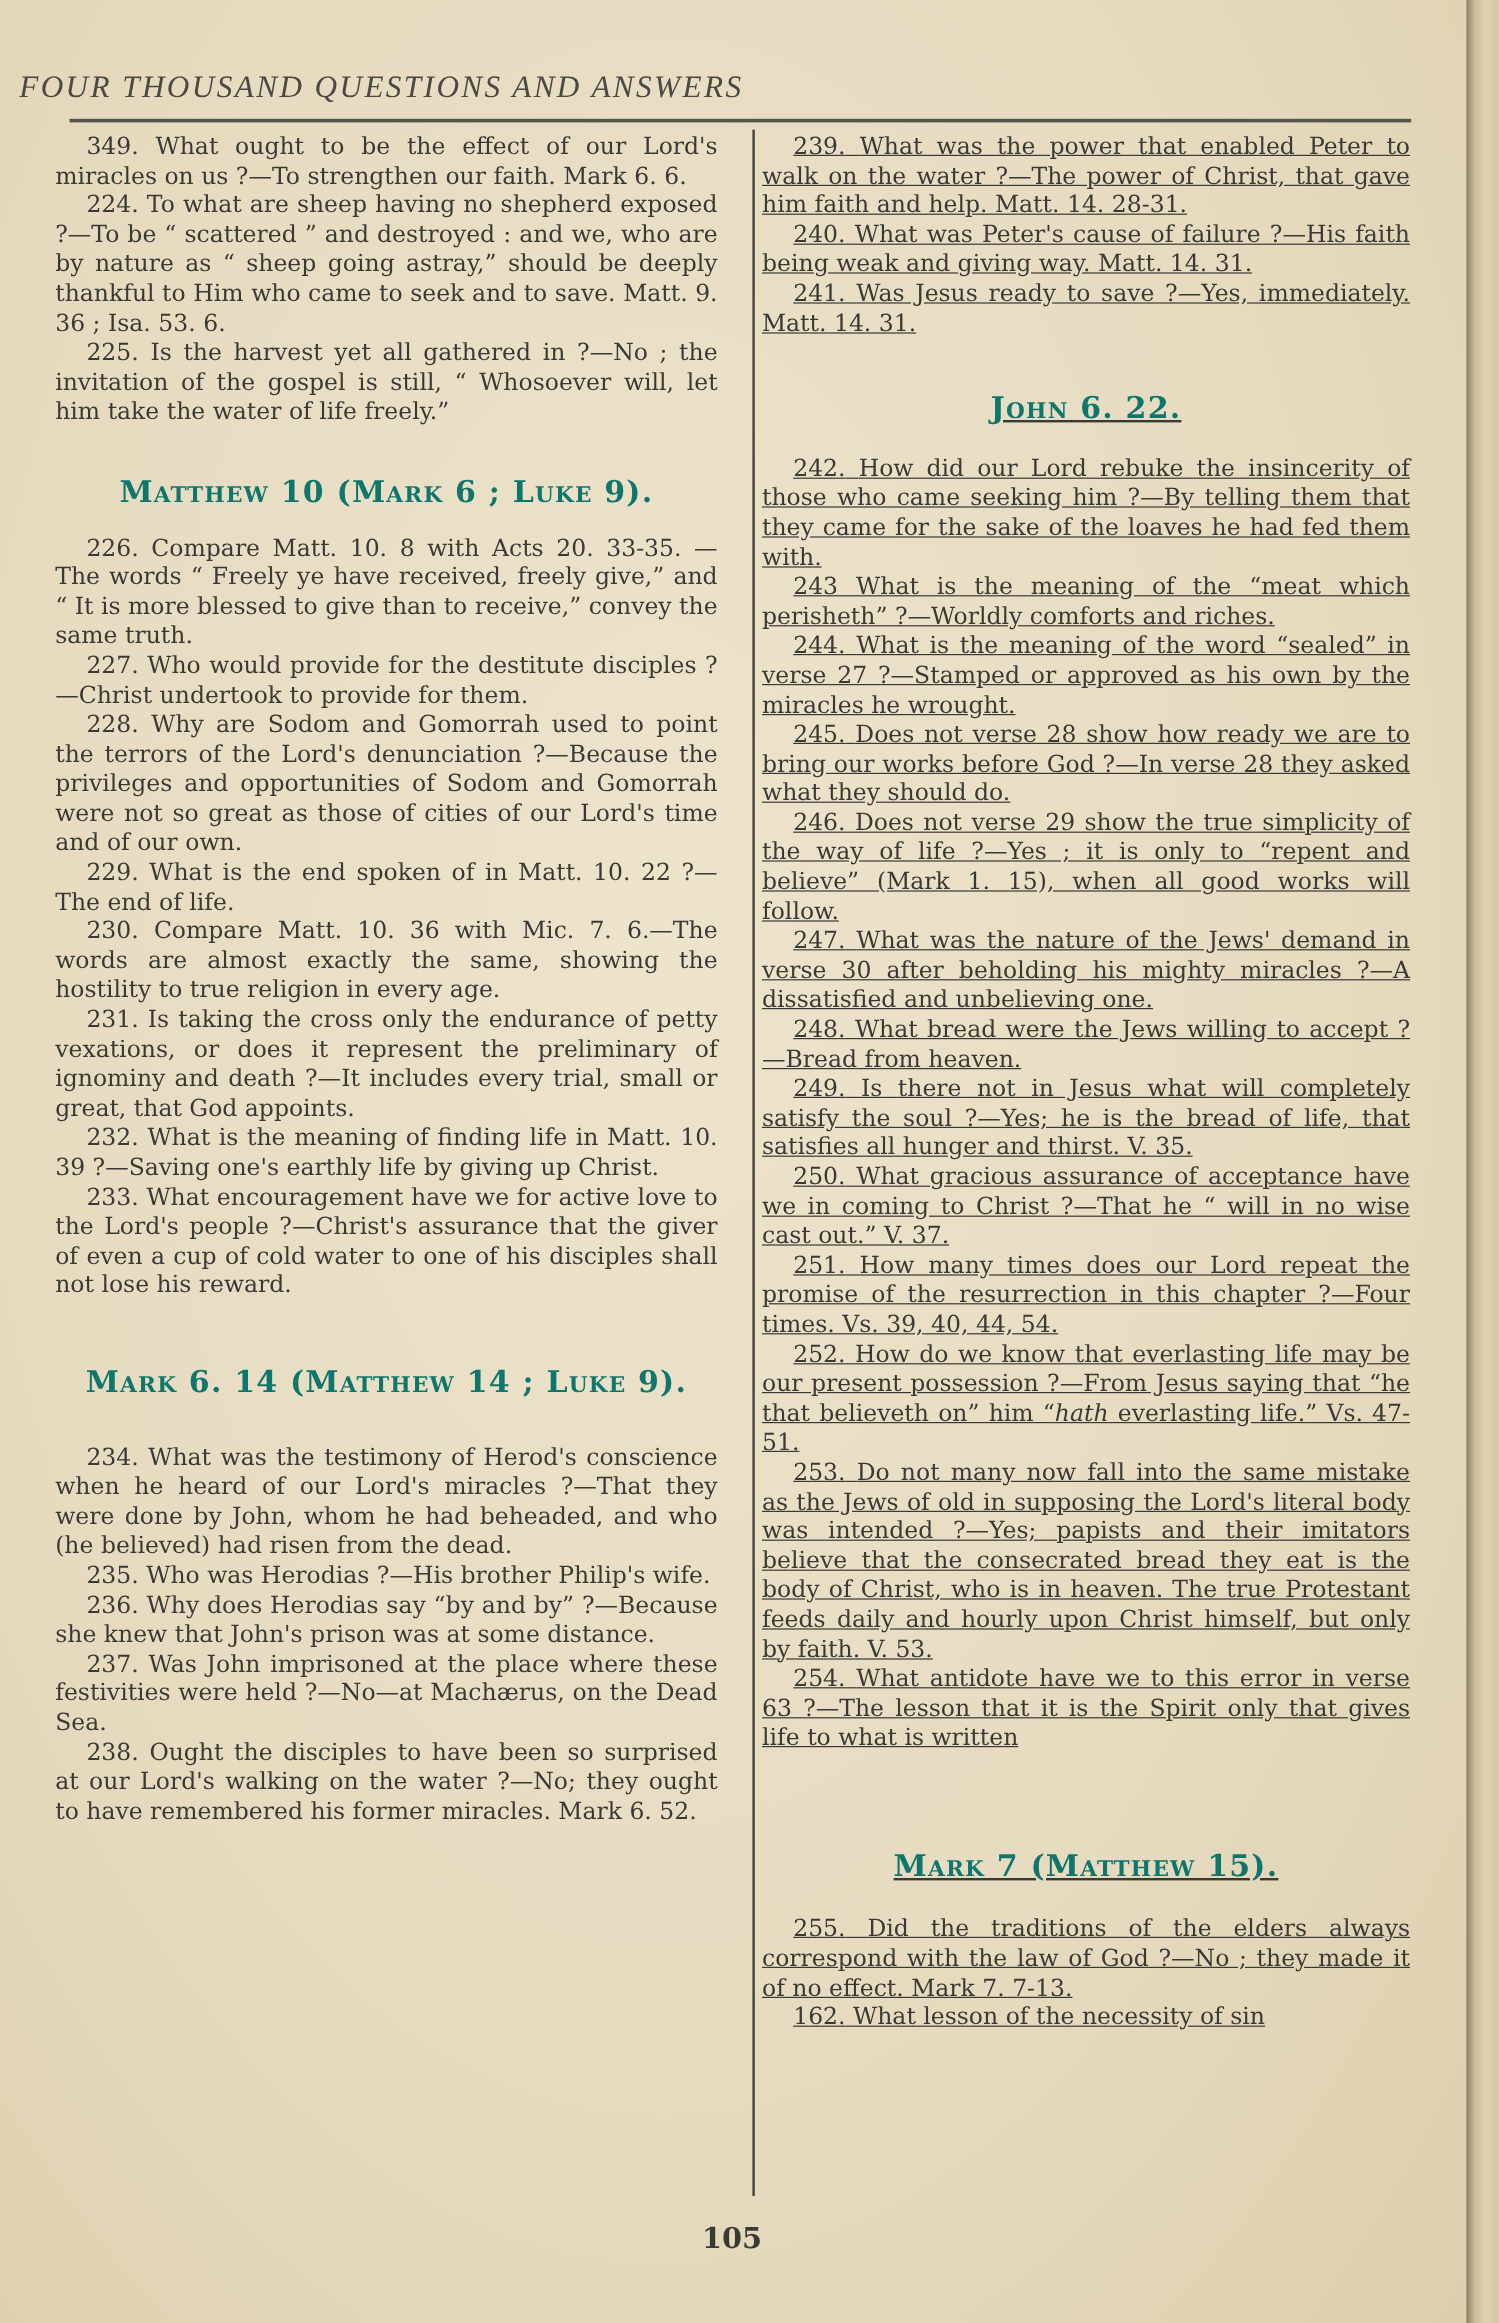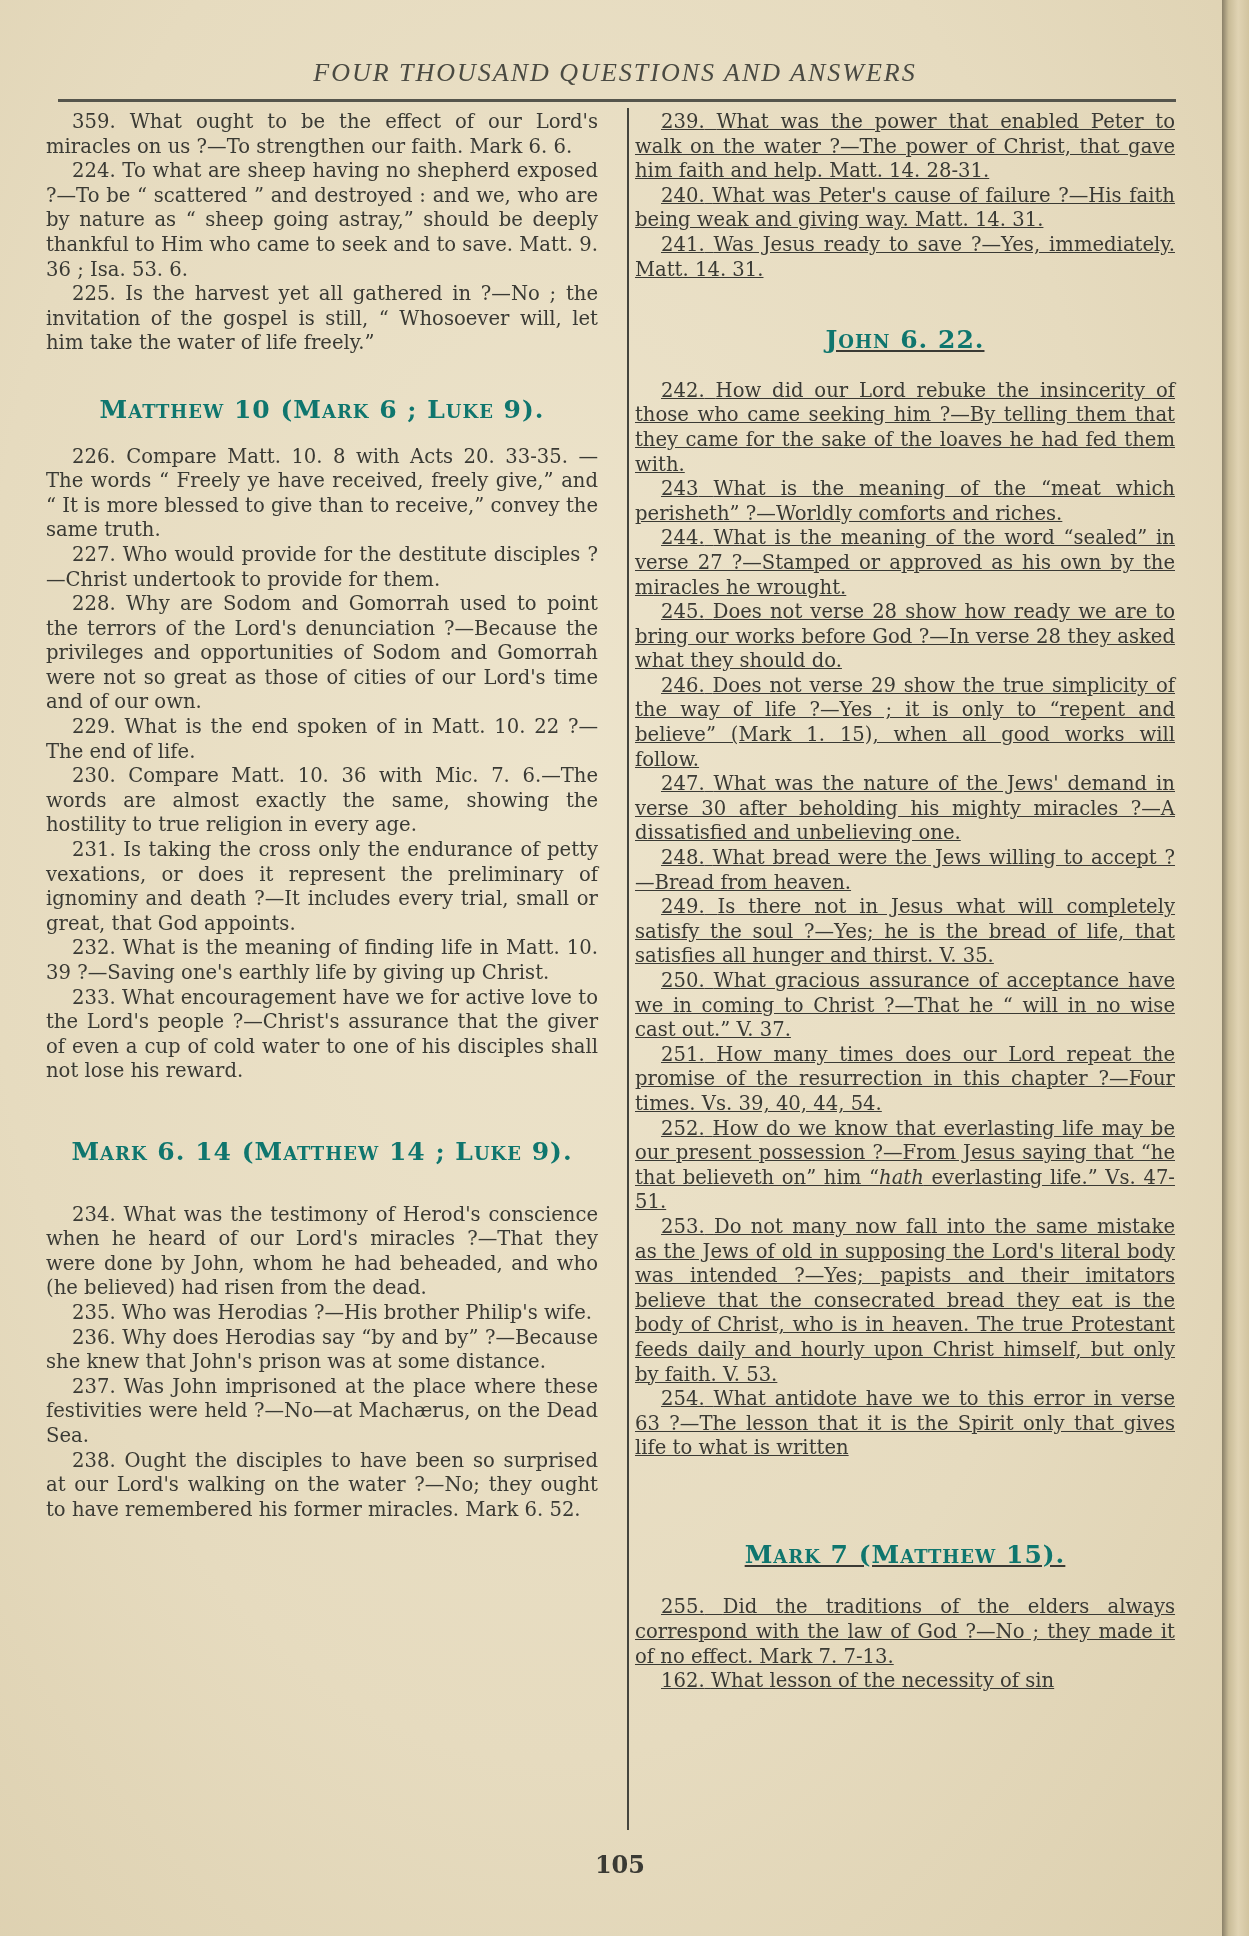--- a/index.html
+++ b/index.html
@@ -11,21 +11,21 @@
   }
   .page {
     position: absolute; left: 0; top: 0; width: 1230px; height: 1936px;
     background: radial-gradient(ellipse at 45% 40%, #ede4cc 0%, #e6dbbf 60%, #dccfae 100%);
   }
   .spine {
     position: absolute; left: 1222px; top: 0; width: 27px; height: 1936px;
     background: linear-gradient(to right, #8a8068 0%, #c9bc98 25%, #e0d3b3 60%, #d2c4a0 100%);
   }
   .running-head {
-    position: absolute; top: 58px; left: 0; width: 1230px; text-align: center;
+    position: absolute; top: 58px; left: 16px; width: 1230px; 
     font-family: "Liberation Serif", serif; font-style: italic;
     font-size: 26px; letter-spacing: 2px; color: #4a4a42;
   }
   .rule {
     position: absolute; top: 99px; left: 58px; width: 1118px; height: 3px;
     background: #55554c;
   }
   .col-divider {
     position: absolute; left: 627px; top: 108px; width: 2px; height: 1722px;
     background: #45453e;
@@ -40,36 +40,36 @@
   .section {
     text-align: center; font-size: 25px; font-variant: small-caps;
     letter-spacing: 1px; margin: 0; color: #0f766e;
   }
   .col-left .sec-1 { margin-top: 42px; margin-bottom: 22px; }
   .col-left .sec-2 { margin-top: 56px; margin-bottom: 38px; font-weight: bold; }
   .col-right .sec-1 { margin-top: 46px; margin-bottom: 26px; }
   .col-right .sec-2 { margin-top: 82px; margin-bottom: 28px; }
   em.it { font-style: italic; margin-top: 12px; }
   .page-number {
-    position: absolute; top: 1850px; left: 585px; width: 60px; text-align: right;
+    position: absolute; top: 1850px; left: 585px; width: 60px; text-align: left;
     font-size: 24px; font-weight: bold; color: #3a3a34;
   }
 </style>
 </head>
 <body>
 
 <div class="page"></div>
 <div class="spine"></div>
 
 <div class="running-head">FOUR THOUSAND QUESTIONS AND ANSWERS</div>
 <div class="rule"></div>
 <div class="col-divider"></div>
 
 <div class="column col-left">
-  <p class="qa"><span>359.</span> <span>What ought to be the effect of our Lord's miracles on us ?—To strengthen our faith. Mark 6. 6.</span></p>
+  <p class="qa"><span>349.</span> <span>What ought to be the effect of our Lord's miracles on us ?—To strengthen our faith. Mark 6. 6.</span></p>
   <p class="qa"><span>224.</span> <span>To what are sheep having no shepherd exposed ?—To be “ scattered ” and destroyed : and we, who are by nature as “ sheep going astray,” should be deeply thankful to Him who came to seek and to save. Matt. 9. 36 ; Isa. 53. 6.</span></p>
   <p class="qa"><span>225.</span> <span>Is the harvest yet all gathered in ?—No ; the invitation of the gospel is still, “ Whosoever will, let him take the water of life freely.”</span></p>
 
   <h2 class="section sec-1">Matthew 10 (Mark 6 ; Luke 9).</h2>
 
   <p class="qa"><span>226.</span> <span>Compare Matt. 10. 8 with Acts 20. 33-35. — The words “ Freely ye have received, freely give,” and “ It is more blessed to give than to receive,” convey the same truth.</span></p>
   <p class="qa"><span>227.</span> <span>Who would provide for the destitute disciples ?—Christ undertook to provide for them.</span></p>
   <p class="qa"><span>228.</span> <span>Why are Sodom and Gomorrah used to point the terrors of the Lord's denunciation ?—Because the privileges and opportunities of Sodom and Gomorrah were not so great as those of cities of our Lord's time and of our own.</span></p>
   <p class="qa"><span>229.</span> <span>What is the end spoken of in Matt. 10. 22 ?—The end of life.</span></p>
   <p class="qa"><span>230.</span> <span>Compare Matt. 10. 36 with Mic. 7. 6.—The words are almost exactly the same, showing the hostility to true religion in every age.</span></p>

